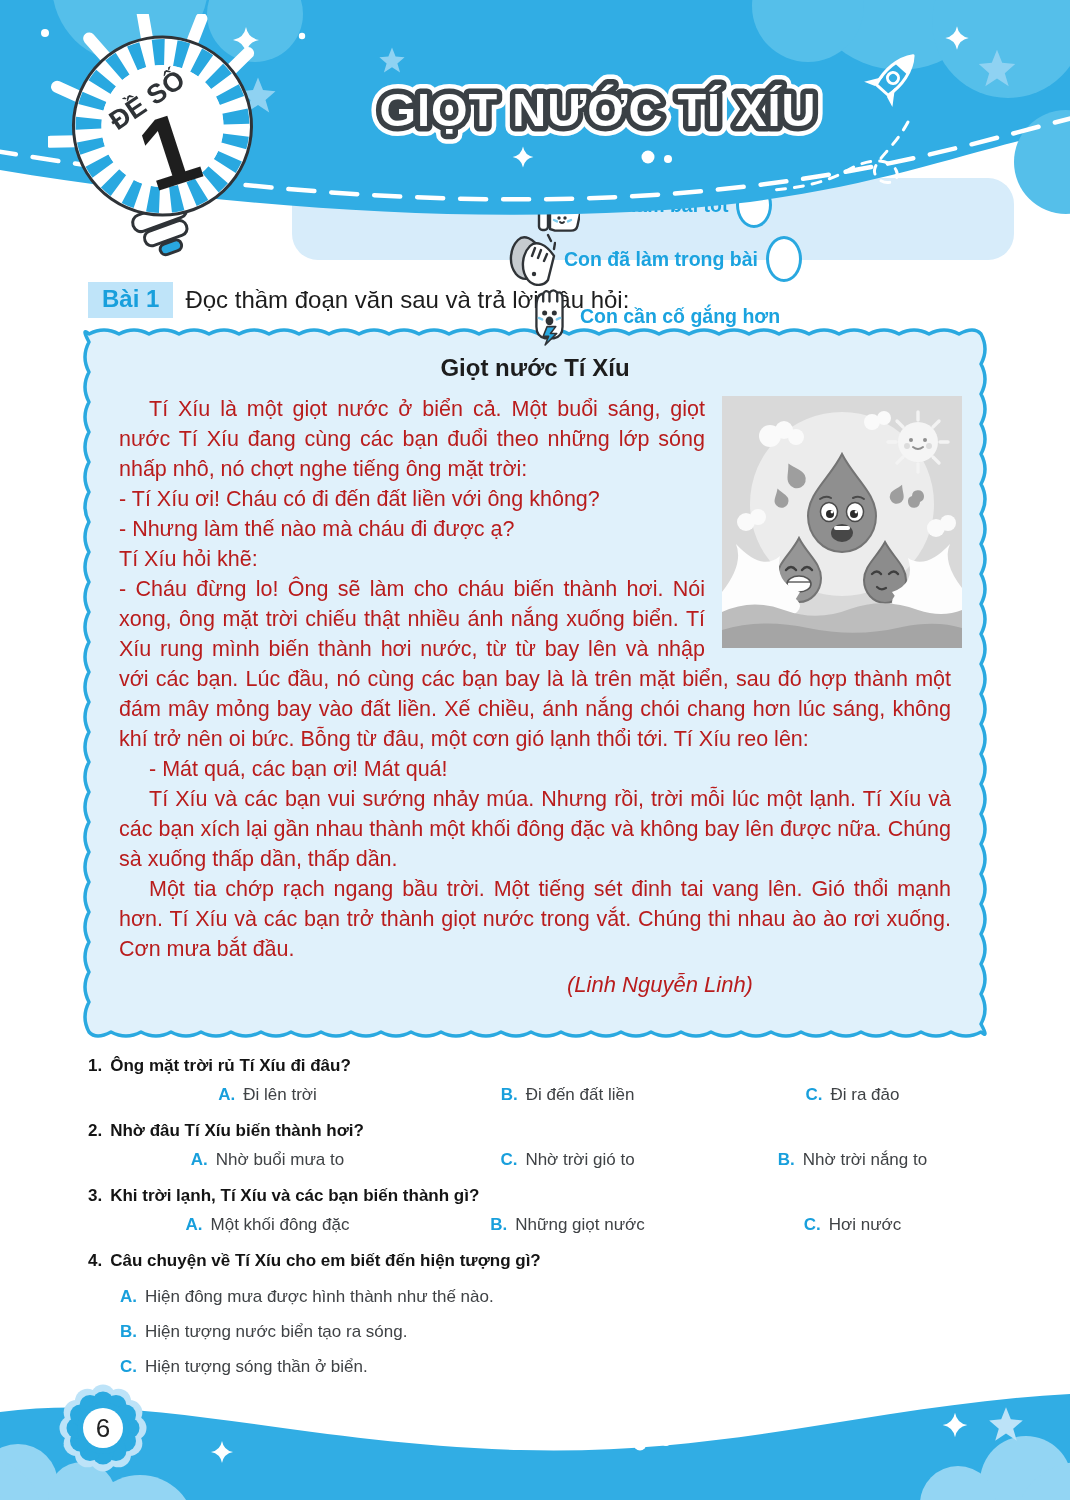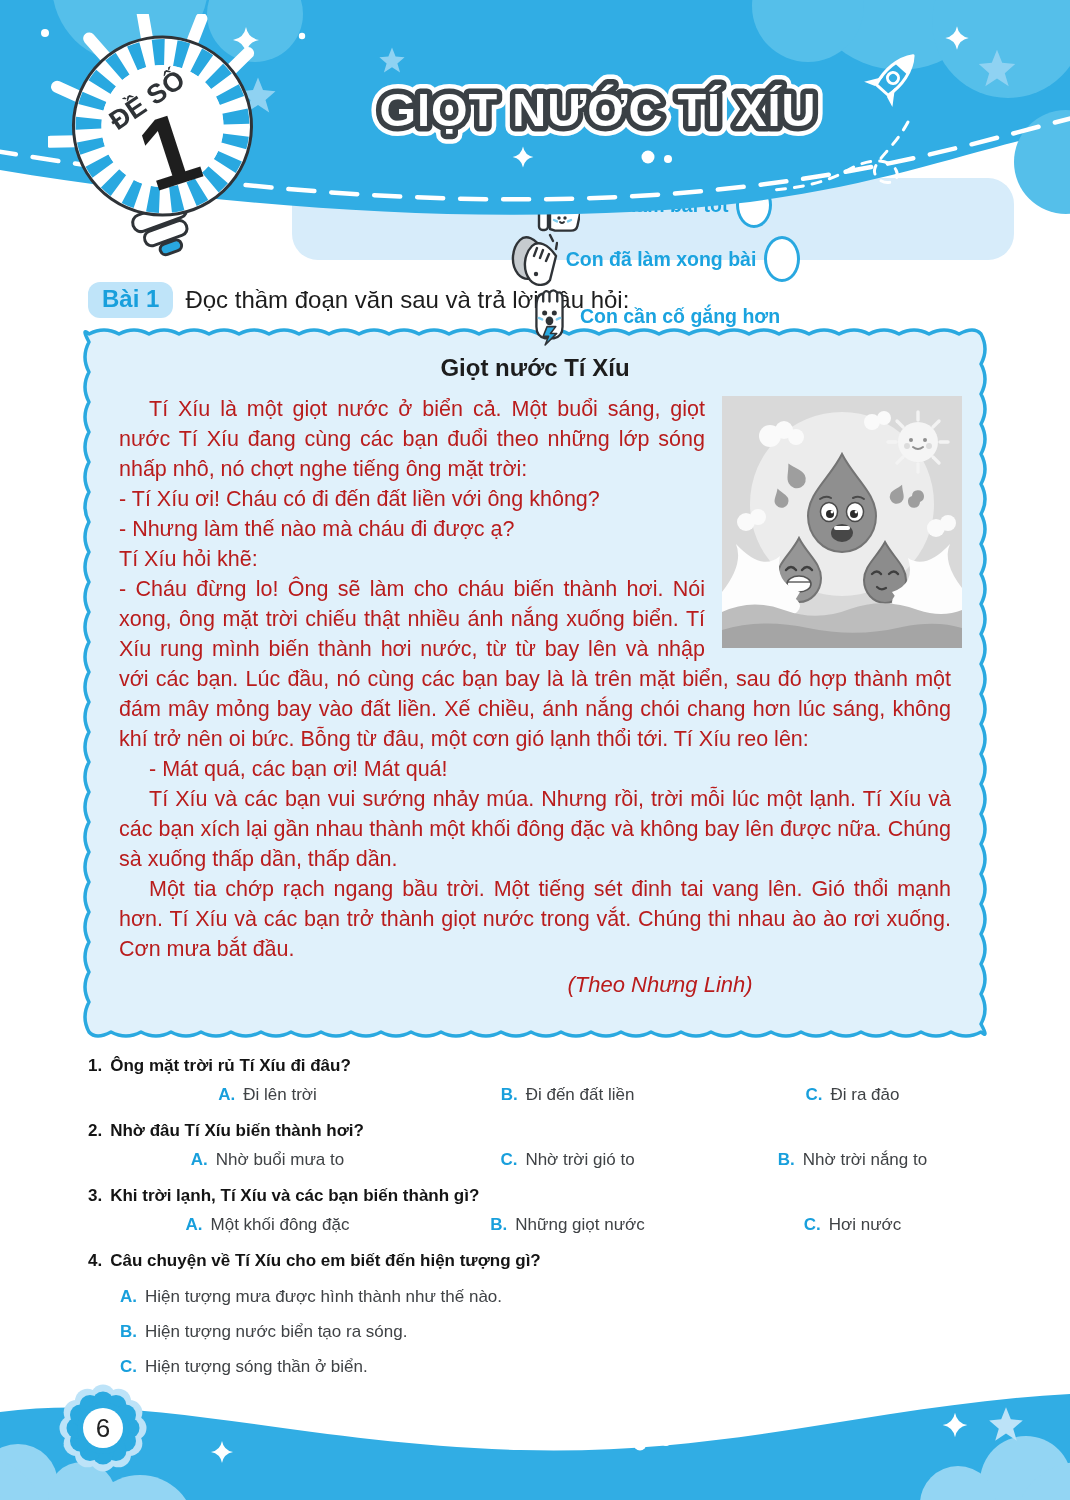--- a/index.html
+++ b/index.html
@@ -12,21 +12,21 @@
              border-radius:26px;z-index:1;display:flex;align-items:center;justify-content:space-evenly;
              padding:0 6px;box-sizing:border-box;flex-direction:column;}
   .check-item{display:flex;align-items:center;gap:8px;}
   .check-label{color:#1ba3df;font-weight:bold;font-size:19.5px;white-space:nowrap;}
   .check-oval{width:30px;height:40px;background:#fff;border:3px solid #29a8e0;border-radius:50%;}
   .bulb-wrap{position:absolute;left:48px;top:14px;z-index:3;}
   .title-wrap{position:absolute;left:358px;top:62px;z-index:3;}
   
   .intro{margin:14px 0 0 88px;display:flex;align-items:center;gap:12px;}
   .badge{background:#bfe4f9;color:#189fdc;font-weight:bold;font-size:24px;
-         padding:3px 14px 5px;border-radius:12px;}
+         padding:3px 14px 5px;border-radius:0;}
   .instruction{font-weight:normal;font-size:24px;color:#1d1d1d;}
   
   .passage{position:relative;width:900px;height:706px;margin:12px 0 0 85px;box-sizing:border-box;
            padding:24px 34px 10px;}
   .passage-border{position:absolute;left:0;top:0;overflow:visible;z-index:0;}
   .passage-inner{position:relative;z-index:1;}
   .passage-title{text-align:center;font-weight:bold;font-size:24px;color:#1d1d1d;margin:0 0 12px;}
   .passage-text{font-size:21.5px;line-height:30px;text-align:justify;color:#b91c1c;}
   .passage-text p{margin:0;}
   .passage-text p.ind{text-indent:30px;}
@@ -73,21 +73,21 @@
       <div class="check-item">
         <svg width="52" height="54" viewBox="0 0 52 54">
           <g stroke="#2f3337" stroke-width="2.4" stroke-linejoin="round" stroke-linecap="round">
             <path d="M14 8 C6 16 4 32 12 42 C18 49 27 48 31 42 L37 18 C29 6 20 2 14 8 Z" fill="#c6cbcf"></path>
             <path d="M26 14 C18 22 16 38 24 48 C30 55 40 54 44 48 L50 24 C42 12 32 8 26 14 Z" fill="#ffffff"></path>
             <path d="M31 16 l-3 8 M37 18 l-3 8 M43 22 l-3 7" fill="none"></path>
             <path d="M44 3 l3 6 M51 11 l-1 6" fill="none"></path>
           </g>
           <circle cx="30" cy="42" r="2.2" fill="#2f3337"></circle>
         </svg>
-        <span class="check-label">Con đã làm xong bài</span>
+        <span class="check-label">Con đã làm trong bài</span>
         <span class="check-oval"></span>
       </div>
       <div class="check-item">
         <svg width="46" height="60" viewBox="0 0 46 62">
           <g stroke="#2f3337" stroke-width="2.4" fill="#ffffff" stroke-linejoin="round" stroke-linecap="round">
             <path d="M10 22 Q10 8 17 8 Q19.5 3 23.5 7 Q27.5 2 31.5 7 Q37 5 37 13 L37 42 Q37 52 28 54 L19 54 Q10 52 10 42 Z"></path>
             <path d="M17 8 v8 M23.5 7 v9 M31.5 7 v9" fill="none"></path>
           </g>
           <circle cx="18.5" cy="28" r="2.6" fill="#2f3337"></circle>
           <circle cx="28.5" cy="28" r="2.6" fill="#2f3337"></circle>
@@ -267,21 +267,21 @@
           <path d="M0,234 Q40,222 86,232 Q134,242 180,231 Q214,224 240,232 V252 H0 Z" fill="#a5a5a5"></path>
         </svg>
         <p class="ind">Tí Xíu là một giọt nước ở biển cả. Một buổi sáng, giọt nước Tí Xíu đang cùng các bạn đuổi theo những lớp sóng nhấp nhô, nó chợt nghe tiếng ông mặt trời:</p>
         <p>- Tí Xíu ơi! Cháu có đi đến đất liền với ông không?</p>
         <p>- Nhưng làm thế nào mà cháu đi được ạ?</p>
         <p>Tí Xíu hỏi khẽ:</p>
         <p>- Cháu đừng lo! Ông sẽ làm cho cháu biến thành hơi. Nói xong, ông mặt trời chiếu thật nhiều ánh nắng xuống biển. Tí Xíu rung mình biến thành hơi nước, từ từ bay lên và nhập với các bạn. Lúc đầu, nó cùng các bạn bay là là trên mặt biển, sau đó hợp thành một đám mây mỏng bay vào đất liền. Xế chiều, ánh nắng chói chang hơn lúc sáng, không khí trở nên oi bức. Bỗng từ đâu, một cơn gió lạnh thổi tới. Tí Xíu reo lên:</p>
         <p class="ind">- Mát quá, các bạn ơi! Mát quá!</p>
         <p class="ind">Tí Xíu và các bạn vui sướng nhảy múa. Nhưng rồi, trời mỗi lúc một lạnh. Tí Xíu và các bạn xích lại gần nhau thành một khối đông đặc và không bay lên được nữa. Chúng sà xuống thấp dần, thấp dần.</p>
         <p class="ind">Một tia chớp rạch ngang bầu trời. Một tiếng sét đinh tai vang lên. Gió thổi mạnh hơn. Tí Xíu và các bạn trở thành giọt nước trong vắt. Chúng thi nhau ào ào rơi xuống. Cơn mưa bắt đầu.</p>
-        <div class="author">(Theo Nhưng Linh)</div>
+        <div class="author">(Linh Nguyễn Linh)</div>
       </div>
     </div>
   </div>
 
   <div class="questions">
 
     <div class="q-title">
       <span class="q-num">1.</span><span>Ông mặt trời rủ Tí Xíu đi đâu?</span>
     </div>
     <div class="opt-row">
@@ -305,21 +305,21 @@
     <div class="opt-row">
       <span class="opt"><span class="letter">A.</span><span>Một khối đông đặc</span></span>
       <span class="opt"><span class="letter">B.</span><span>Những giọt nước</span></span>
       <span class="opt"><span class="letter">C.</span><span>Hơi nước</span></span>
     </div>
 
     <div class="q-title">
       <span class="q-num">4.</span><span>Câu chuyện về Tí Xíu cho em biết đến hiện tượng gì?</span>
     </div>
     <div class="opt-stack">
-      <span class="opt"><span class="letter">A.</span><span>Hiện tượng mưa được hình thành như thế nào.</span></span>
+      <span class="opt"><span class="letter">A.</span><span>Hiện đông mưa được hình thành như thế nào.</span></span>
       <span class="opt"><span class="letter">B.</span><span>Hiện tượng nước biển tạo ra sóng.</span></span>
       <span class="opt"><span class="letter">C.</span><span>Hiện tượng sóng thần ở biển.</span></span>
     </div>
   </div>
 
   <div class="footer">
     <svg width="1070" height="120" viewBox="0 0 1070 120">
       <path d="M0,32 C 150,12 300,64 520,70 C 730,76 880,24 1070,14 L1070,120 L0,120 Z" fill="#31ade4"></path>
       <g fill="#93d5f3">
         <circle cx="18" cy="104" r="40"></circle>

